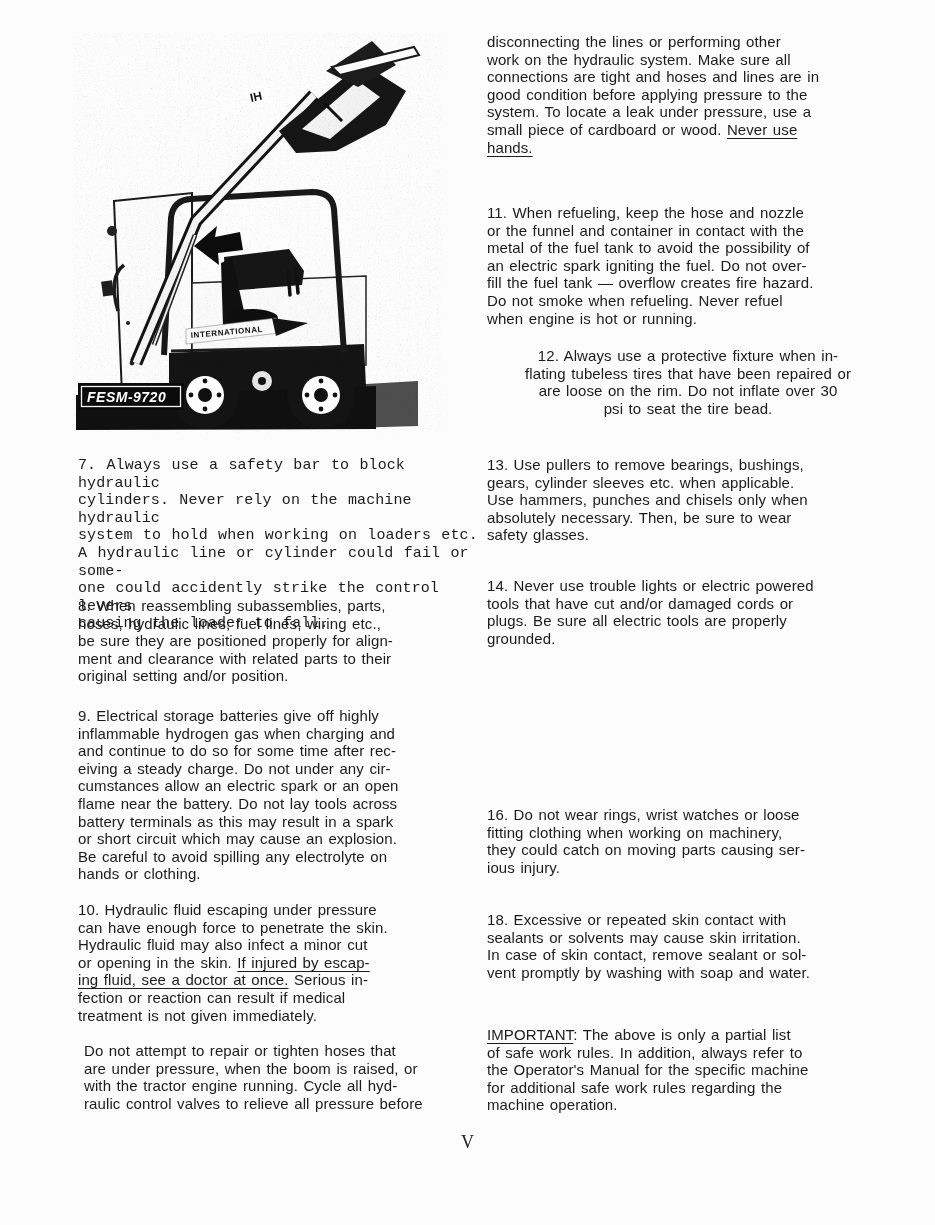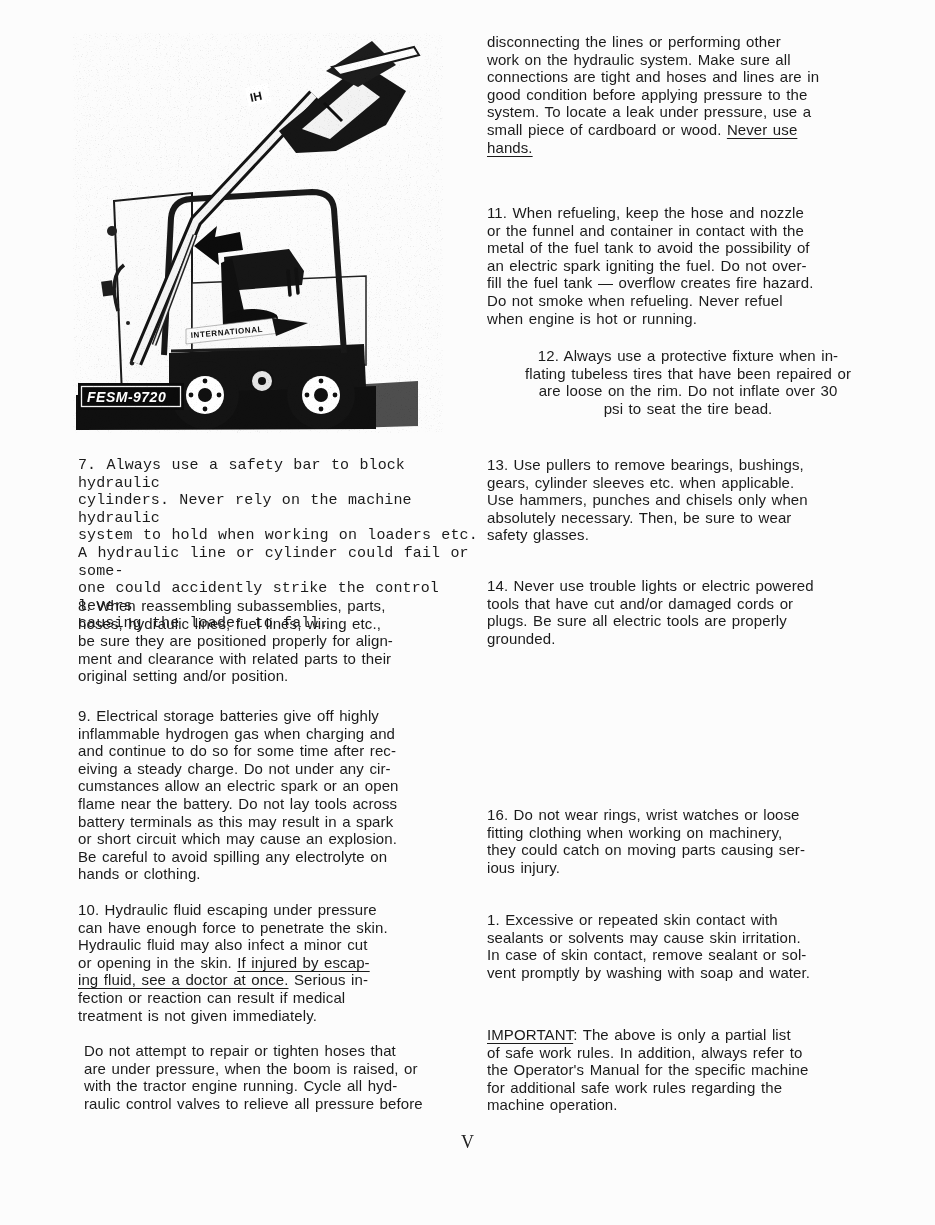--- a/index.html
+++ b/index.html
@@ -196,21 +196,21 @@
 absolutely necessary.  Then, be sure to wear
 safety glasses.</p>
   <p class="para" style="left:487px;top:577px;">14.  Never use trouble lights or electric powered
 tools that have cut and/or damaged cords or
 plugs.  Be sure all electric tools are properly
 grounded.</p>
   <p class="para" style="left:487px;top:806px;">16.  Do not wear rings, wrist watches or loose
 fitting clothing when working on machinery,
 they could catch on moving parts causing ser-
 ious injury.</p>
-  <p class="para" style="left:487px;top:911px;">1.  Excessive or repeated skin contact with
+  <p class="para" style="left:487px;top:911px;">18.  Excessive or repeated skin contact with
 sealants or solvents may cause skin irritation.
 In case of skin contact, remove sealant or sol-
 vent promptly by washing with soap and water.</p>
   <p class="para" style="left:487px;top:1026px;"><span class="u">IMPORTANT</span><span>:  The above is only a partial list
 of safe work rules.  In addition, always refer to
 the Operator's Manual for the specific machine
 for additional safe work rules regarding the
 machine operation.</span></p>
 
   <div class="page-number">V</div>

